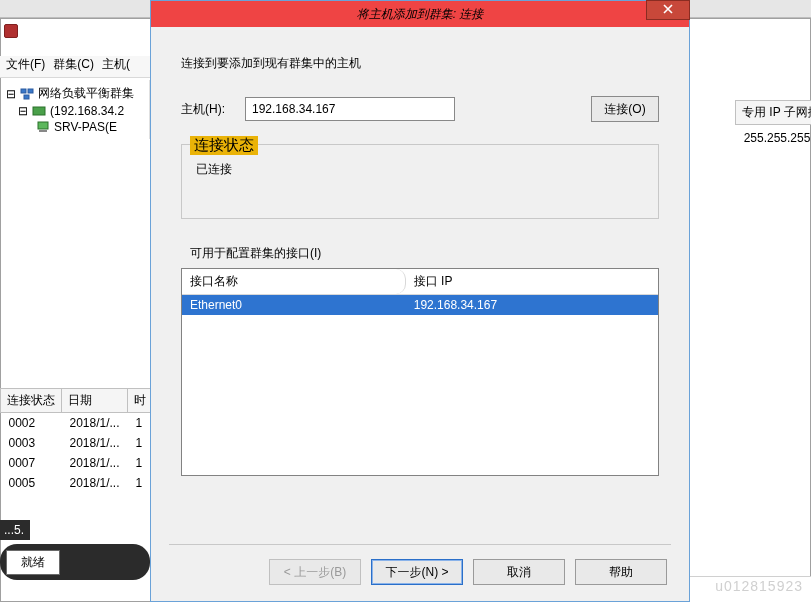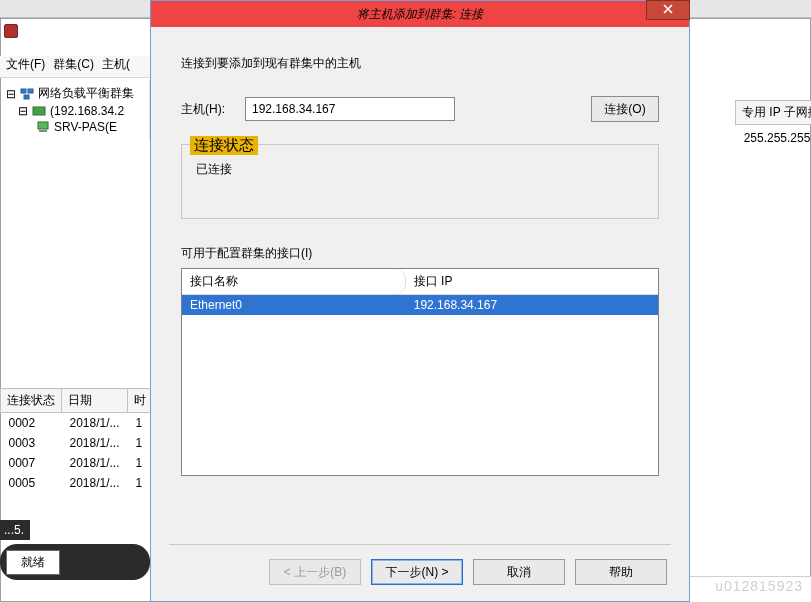--- a/index.html
+++ b/index.html
@@ -203,21 +203,21 @@
     position: relative;
   }
   .fieldset-legend {
     position: absolute;
     top: -9px; left: 8px;
     background: #eab308;
     padding: 0 4px;
     font-size: 15px;
     font-family: Liberation Serif, serif;
   }
-  .avail-label { margin-bottom: 6px; }
+  .avail-label { margin-bottom: 6px; margin-left: 9px; }
   .iface-list {
     border: 1px solid #828282;
     background: #fff;
     height: 208px;
     overflow: hidden;
   }
   .iface-header {
     display: flex;
     background: #fff;
     border-bottom: 1px solid #d8d8d8;

